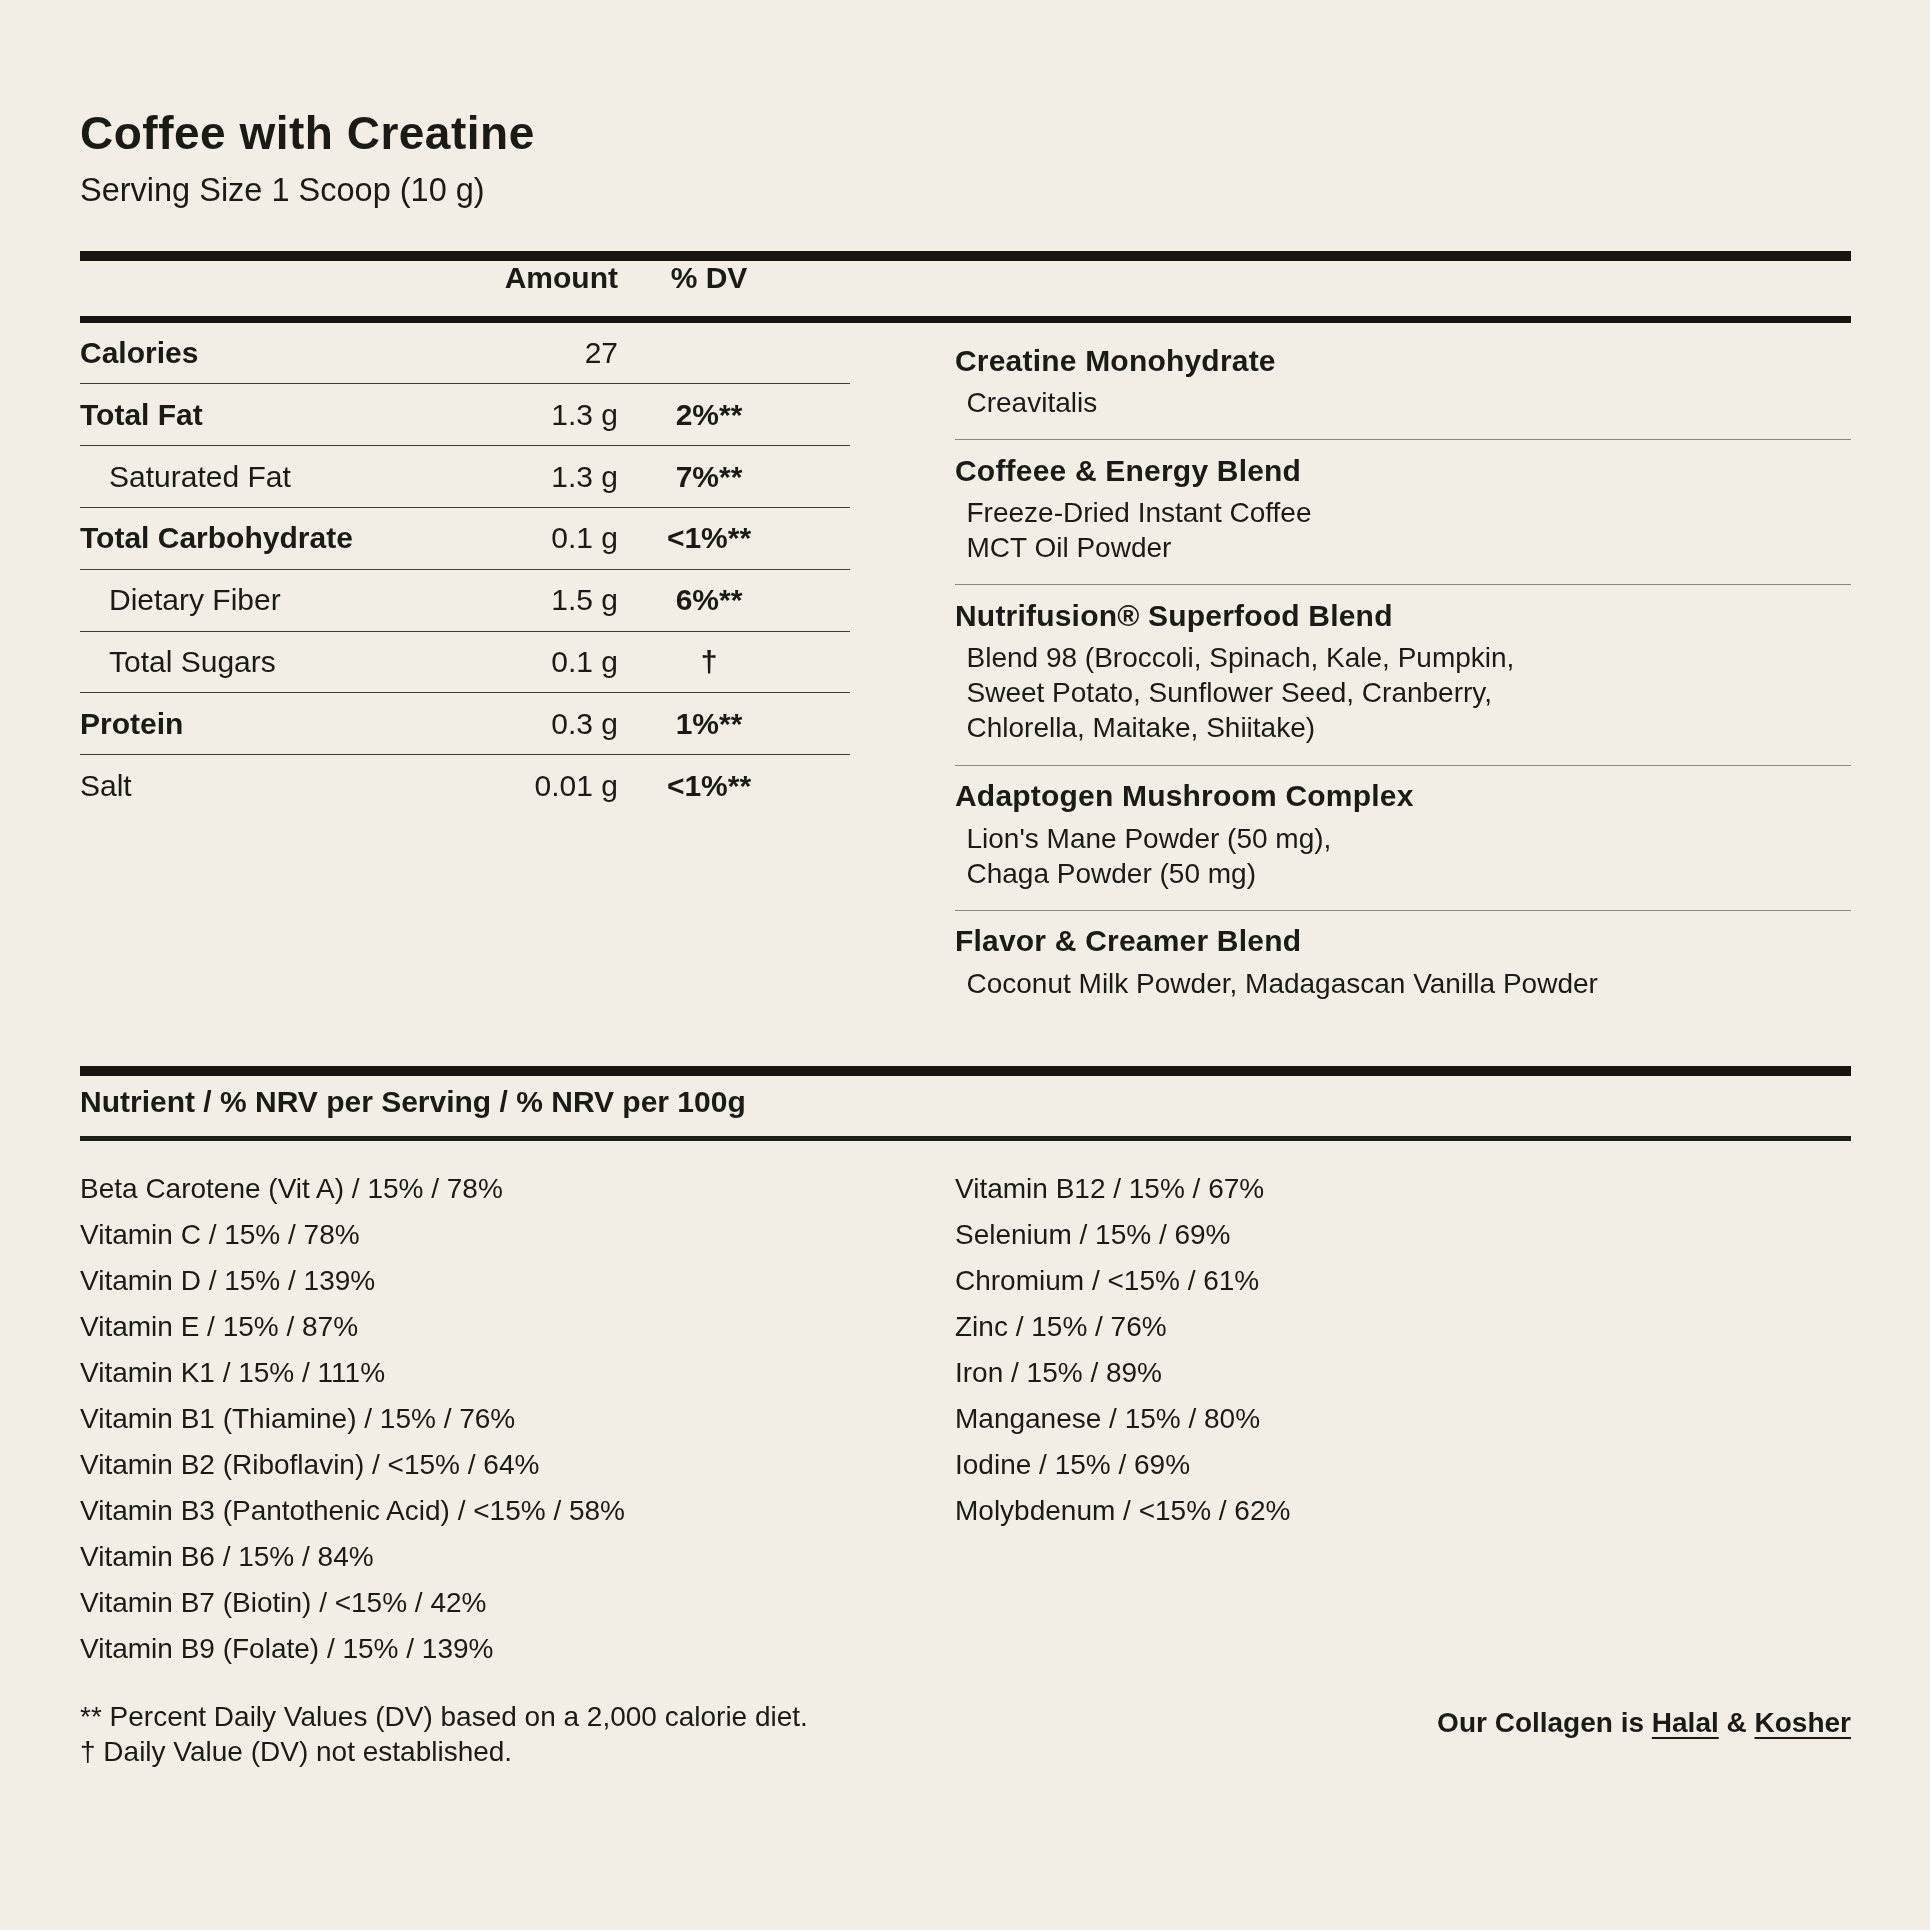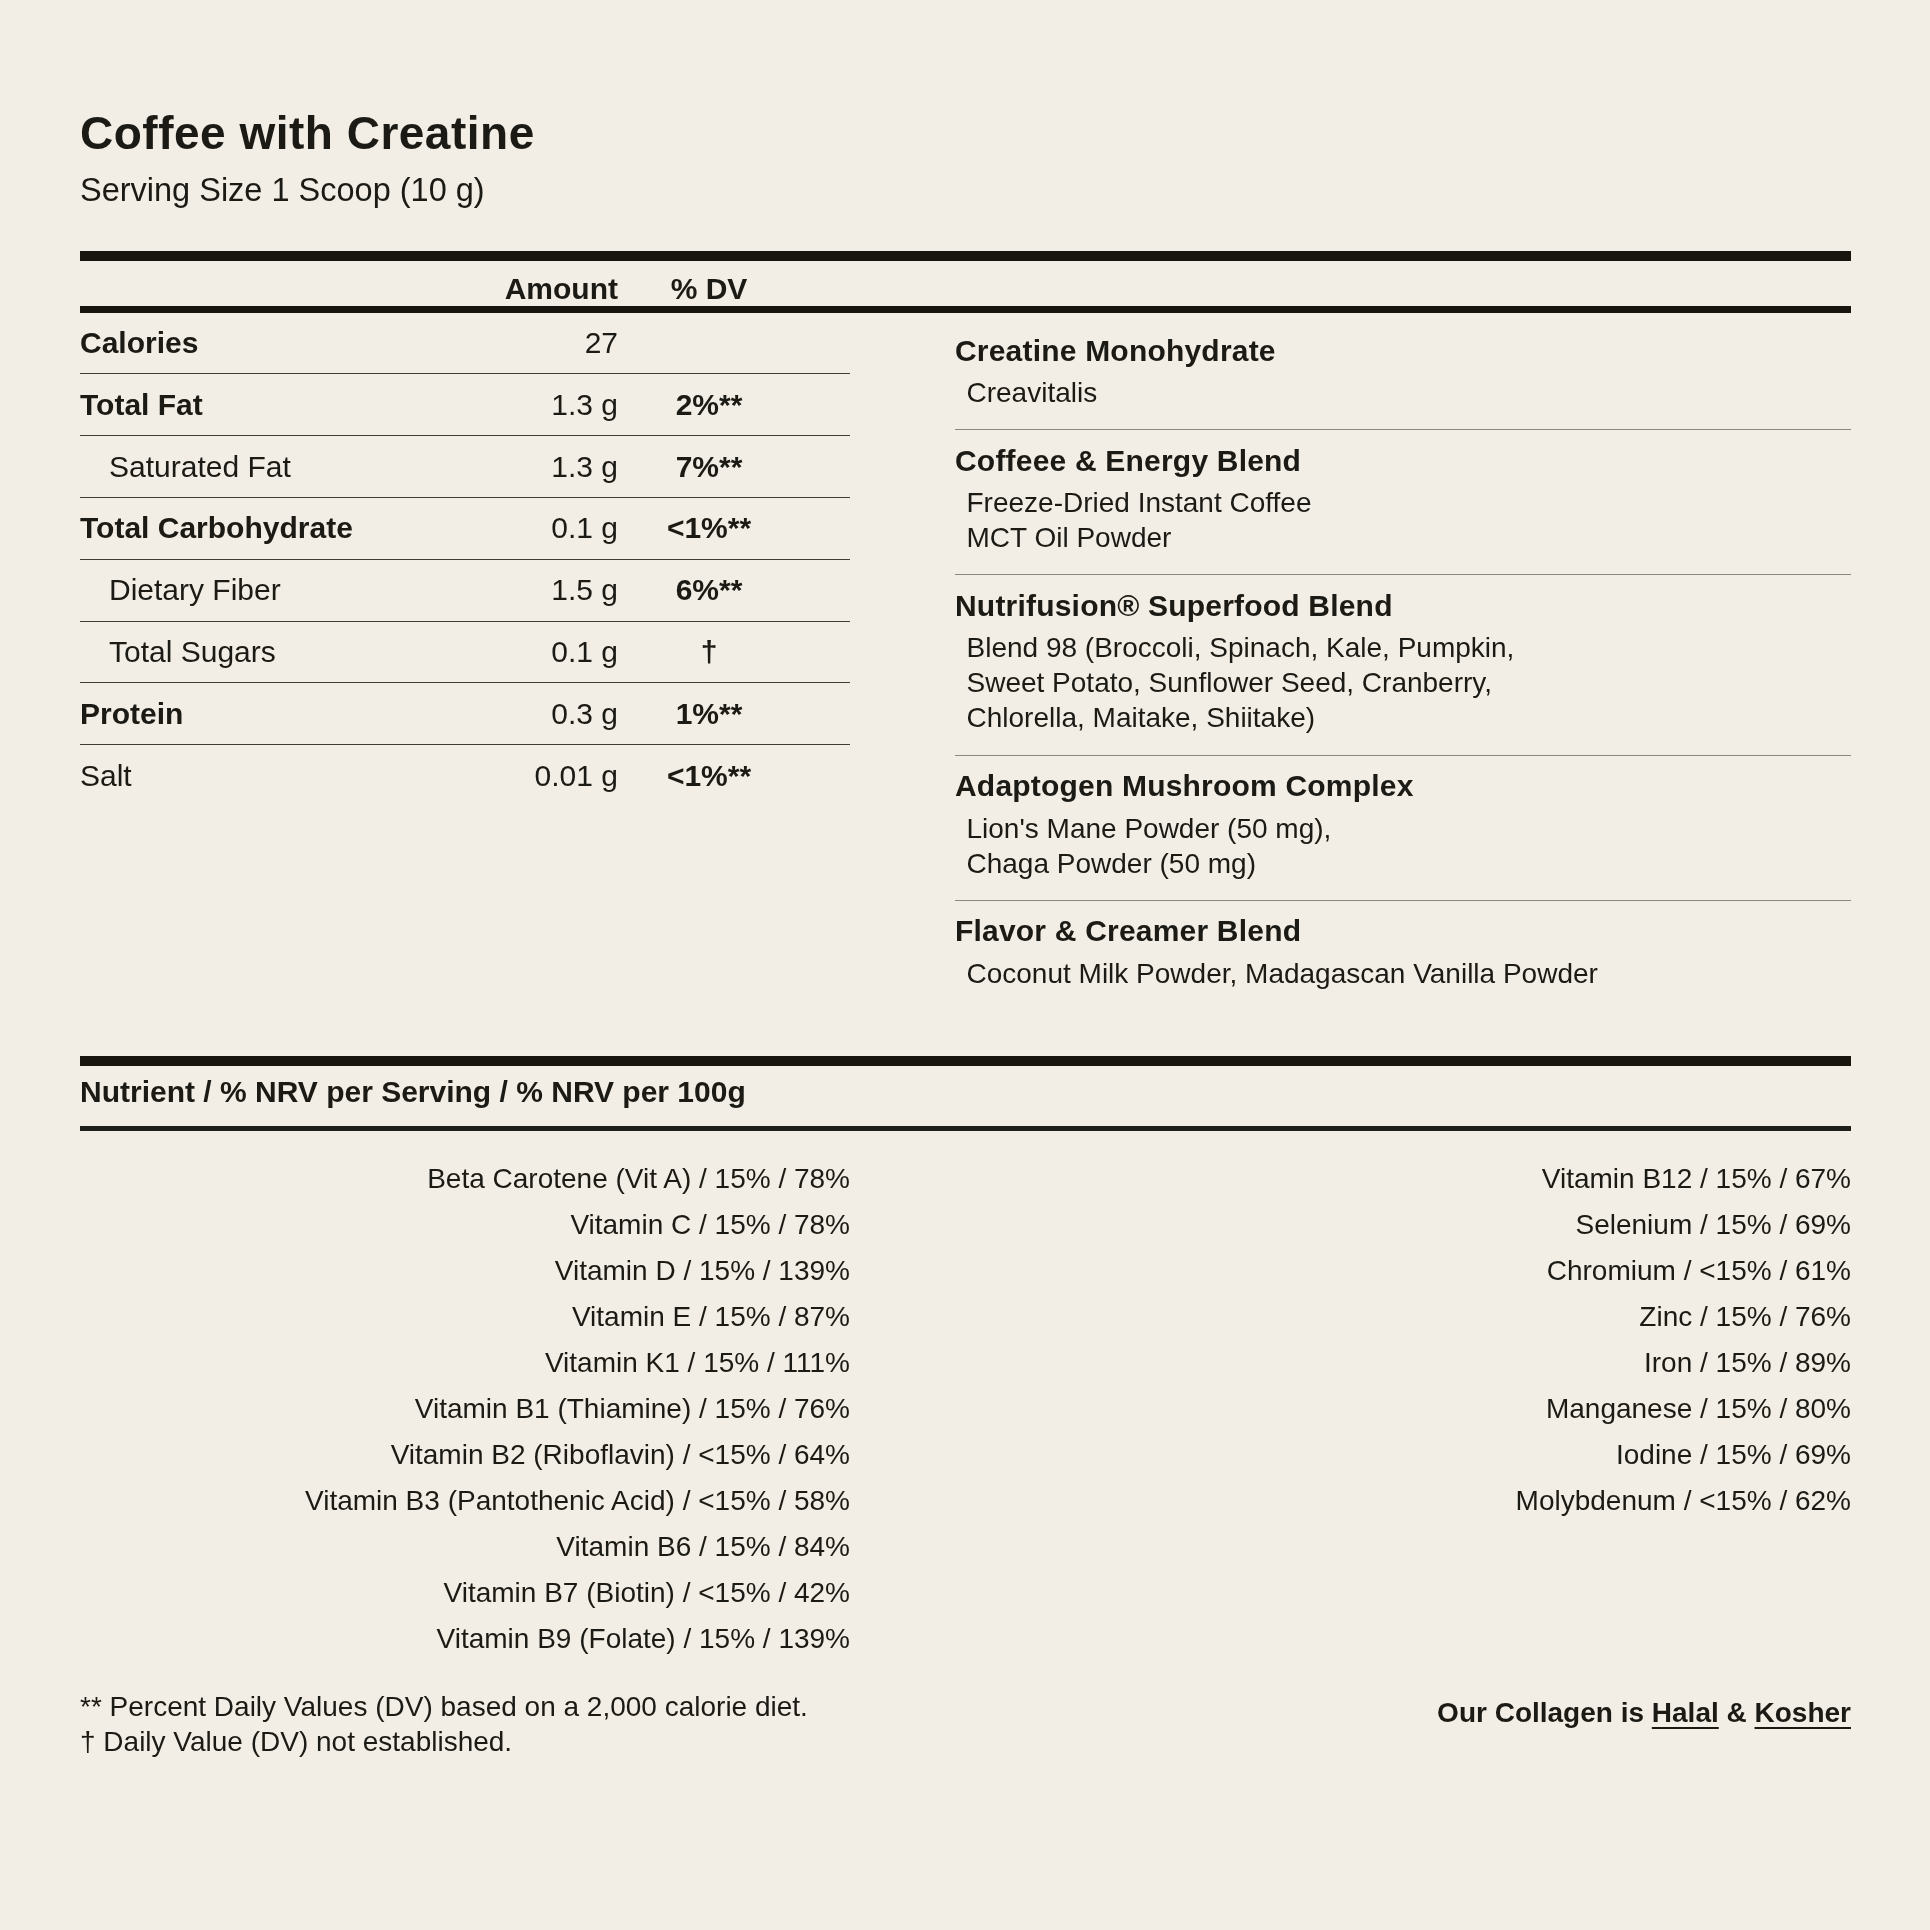--- a/index.html
+++ b/index.html
@@ -15,21 +15,21 @@
   
   .title { font-size: 46px; font-weight: 700; letter-spacing: 0.5px; padding-top: 106px; }
   .subtitle { font-size: 32.5px; font-weight: 400; margin-top: 11.5px; }
 
   
   .rule-thick { height: 10.5px; background: #17150e; margin-top: 42px; }
   .rule-medium { height: 6.7px; background: #17150e; }
   .rule-thin-dark { height: 4.8px; background: #201e18; }
 
   
-  .facts-header { display: flex; align-items: flex-end; height: 45px; width: 770px; padding-right: 50px; }
+  .facts-header { display: flex; align-items: flex-start; height: 55px; width: 770px; padding-right: 50px; }
   .facts-header .spacer { flex: 1; }
   .col-amount { width: 170px; text-align: right; }
   .col-dv { width: 182px; text-align: center; }
   .facts-header span { font-size: 30px; font-weight: 700; }
 
   
   .columns { display: flex; gap: 105px; }
   .left-col { width: 770px; flex: 0 0 770px; }
   .right-col { flex: 1; }
 
@@ -46,21 +46,21 @@
   .blend { padding: 13.4px 0 15.3px 0; border-bottom: 1.9px solid #8d877a; }
   .blend:first-child { padding-top: 21px; }
   .blend:last-child { border-bottom: none; }
   .blend h3 { font-size: 30px; font-weight: 700; letter-spacing: 0.2px; }
   .blend .lines { margin: 7.6px 0 3.8px 11.5px; }
   .blend .lines div { font-size: 28px; line-height: 35px; }
 
   
   .nrv-rule { margin-top: 46px; }
   .nrv-header { font-size: 30px; font-weight: 700; padding: 9px 0 17px 0; }
-  .nrv-lists { display: flex; gap: 105px; padding-top: 25px; text-align: right; }
+  .nrv-lists { display: flex; gap: 105px; padding-top: 25px; }
   .nrv-lists ul { list-style: none; }
   .nrv-lists li { font-size: 28px; line-height: 46px; }
 
   
   .footer { display: flex; margin-top: 27px; }
   .foot-left { flex: 1; }
   .foot-left .note { font-size: 28px; line-height: 35px; }
   .foot-left .other { font-size: 28px; margin-top: 13.4px; }
   .foot-right { width: 574px; }
   .foot-right .caffeine { font-size: 28px; }

